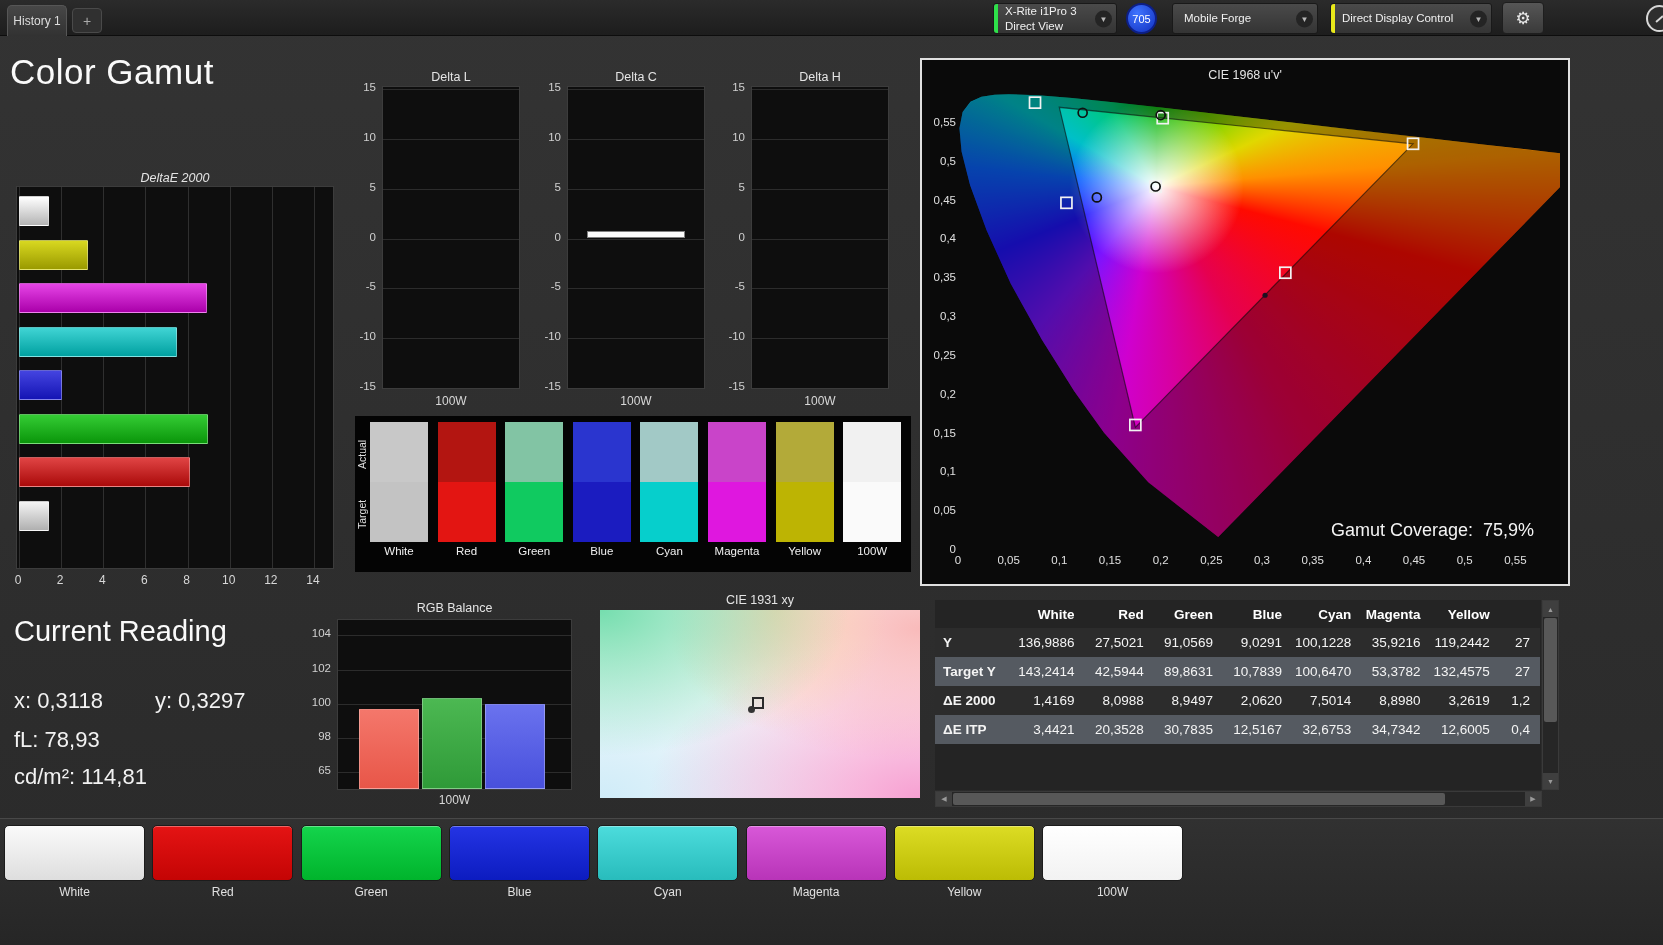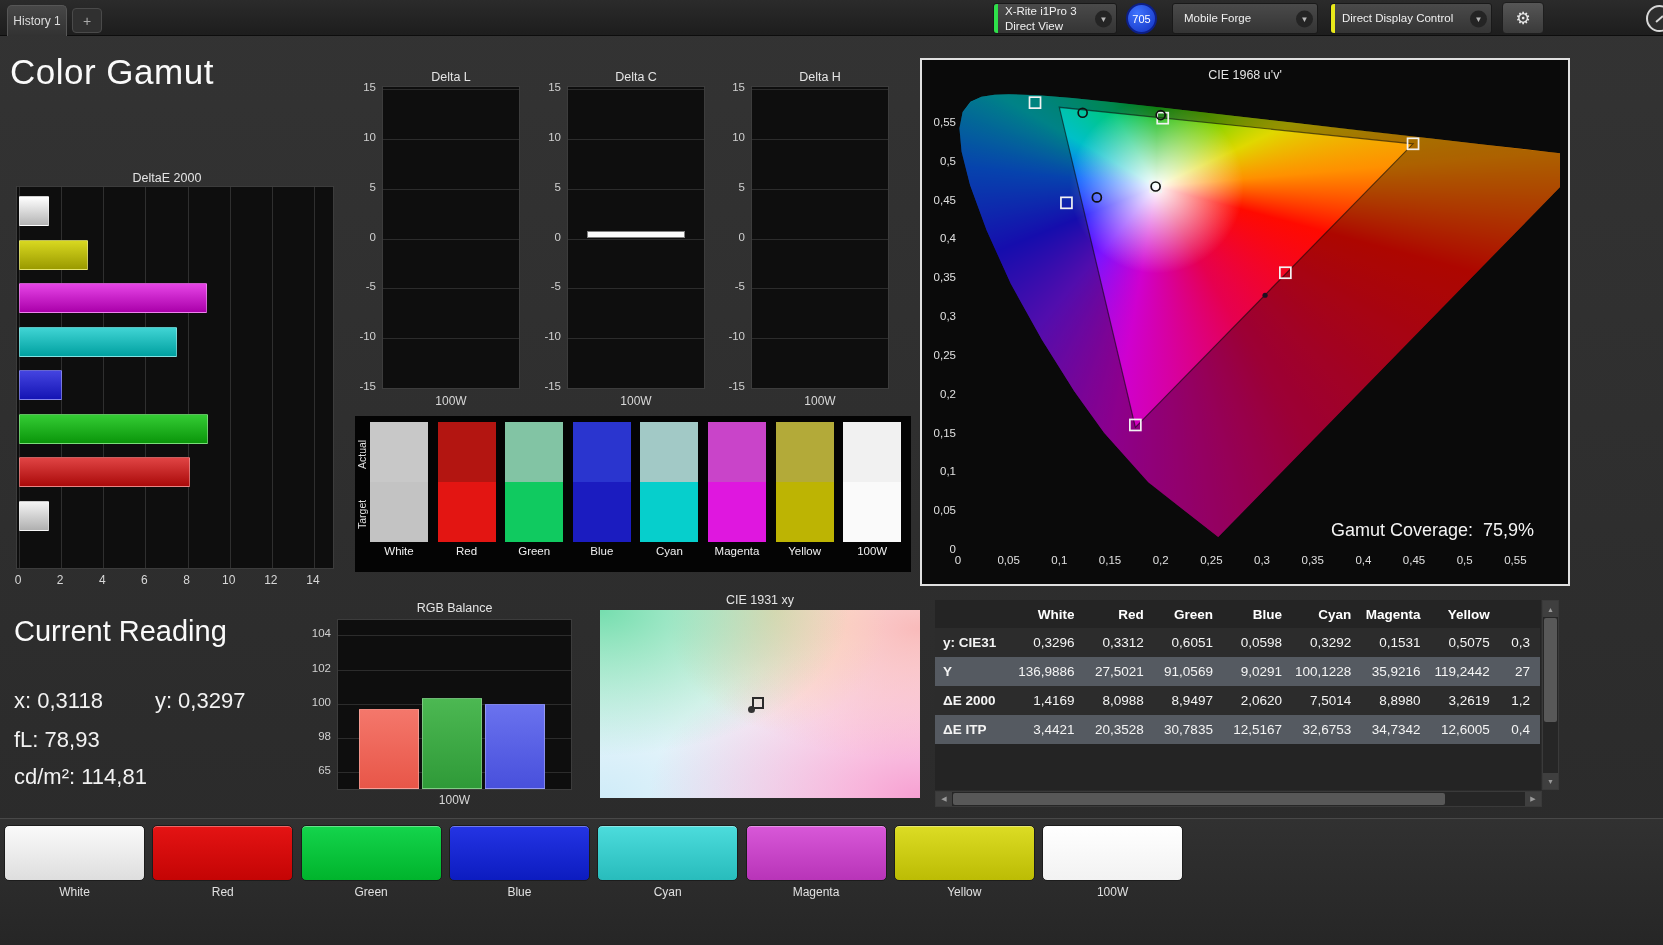--- a/index.html
+++ b/index.html
@@ -42,21 +42,21 @@
   
   .page-title { position: absolute; left: 10px; top: 52px; font-size: 35px; font-weight: 400;
                 color: #fafafa; letter-spacing: 0.5px; }
 
   
   .chart-title { font-size: 12.5px; color: #e4e4e4; text-align: center; }
   .vline { position: absolute; top: 0; bottom: 0; width: 1px; background: #2f2f2f; }
   .hline { position: absolute; left: 0; right: 0; height: 1px; background: #2c2c2c; }
 
   
-  #deltae-title { position: absolute; left: 8px; top: 171px; width: 318px; }
+  #deltae-title { position: absolute; left: 16px; top: 171px; width: 318px; font-style: italic; }
   #deltae-plot { position: absolute; left: 16px; top: 186px; width: 318px; height: 383px;
                  background: #0e0e0e; border: 1px solid #3c3c3c; overflow: hidden; }
   .hbar { position: absolute; left: 2px; height: 30px; border: 1px solid rgba(255,255,255,0.35); border-radius: 1px; }
   #deltae-xticks { position: absolute; left: 16px; top: 573px; width: 318px; height: 15px; }
   #deltae-xticks span { position: absolute; transform: translateX(-50%); font-size: 12px; color: #d8d8d8; }
 
   
   .dsmall { position: absolute; top: 64px; width: 172px; height: 348px; }
   .ds-title { position: absolute; left: 30px; top: 6px; width: 138px; }
   .ds-plot { position: absolute; left: 30px; top: 22px; width: 138px; height: 303px;
@@ -460,39 +460,39 @@
             <th style="width: 69px;">Green</th>
             <th style="width: 69px;">Blue</th>
             <th style="width: 69px;">Cyan</th>
             <th style="width: 69px;">Magenta</th>
             <th style="width: 69px;">Yellow</th>
             <th style="width: 40px;"></th>
           </tr>
         </thead>
       <tbody id="tbl-body">
           <tr>
-            <th class="rowlabel">y: CIE31</th>
-            <td>0,3296</td>
-            <td>0,3312</td>
-            <td>0,6051</td>
-            <td>0,0598</td>
-            <td>0,3292</td>
-            <td>0,1531</td>
-            <td>0,5075</td>
-            <td>0,3</td>
-          </tr>
-          <tr>
             <th class="rowlabel">Y</th>
             <td>136,9886</td>
             <td>27,5021</td>
             <td>91,0569</td>
             <td>9,0291</td>
             <td>100,1228</td>
             <td>35,9216</td>
             <td>119,2442</td>
+            <td>27</td>
+          </tr>
+          <tr>
+            <th class="rowlabel">Target Y</th>
+            <td>143,2414</td>
+            <td>42,5944</td>
+            <td>89,8631</td>
+            <td>10,7839</td>
+            <td>100,6470</td>
+            <td>53,3782</td>
+            <td>132,4575</td>
             <td>27</td>
           </tr>
           <tr>
             <th class="rowlabel">ΔE 2000</th>
             <td>1,4169</td>
             <td>8,0988</td>
             <td>8,9497</td>
             <td>2,0620</td>
             <td>7,5014</td>
             <td>8,8980</td>

